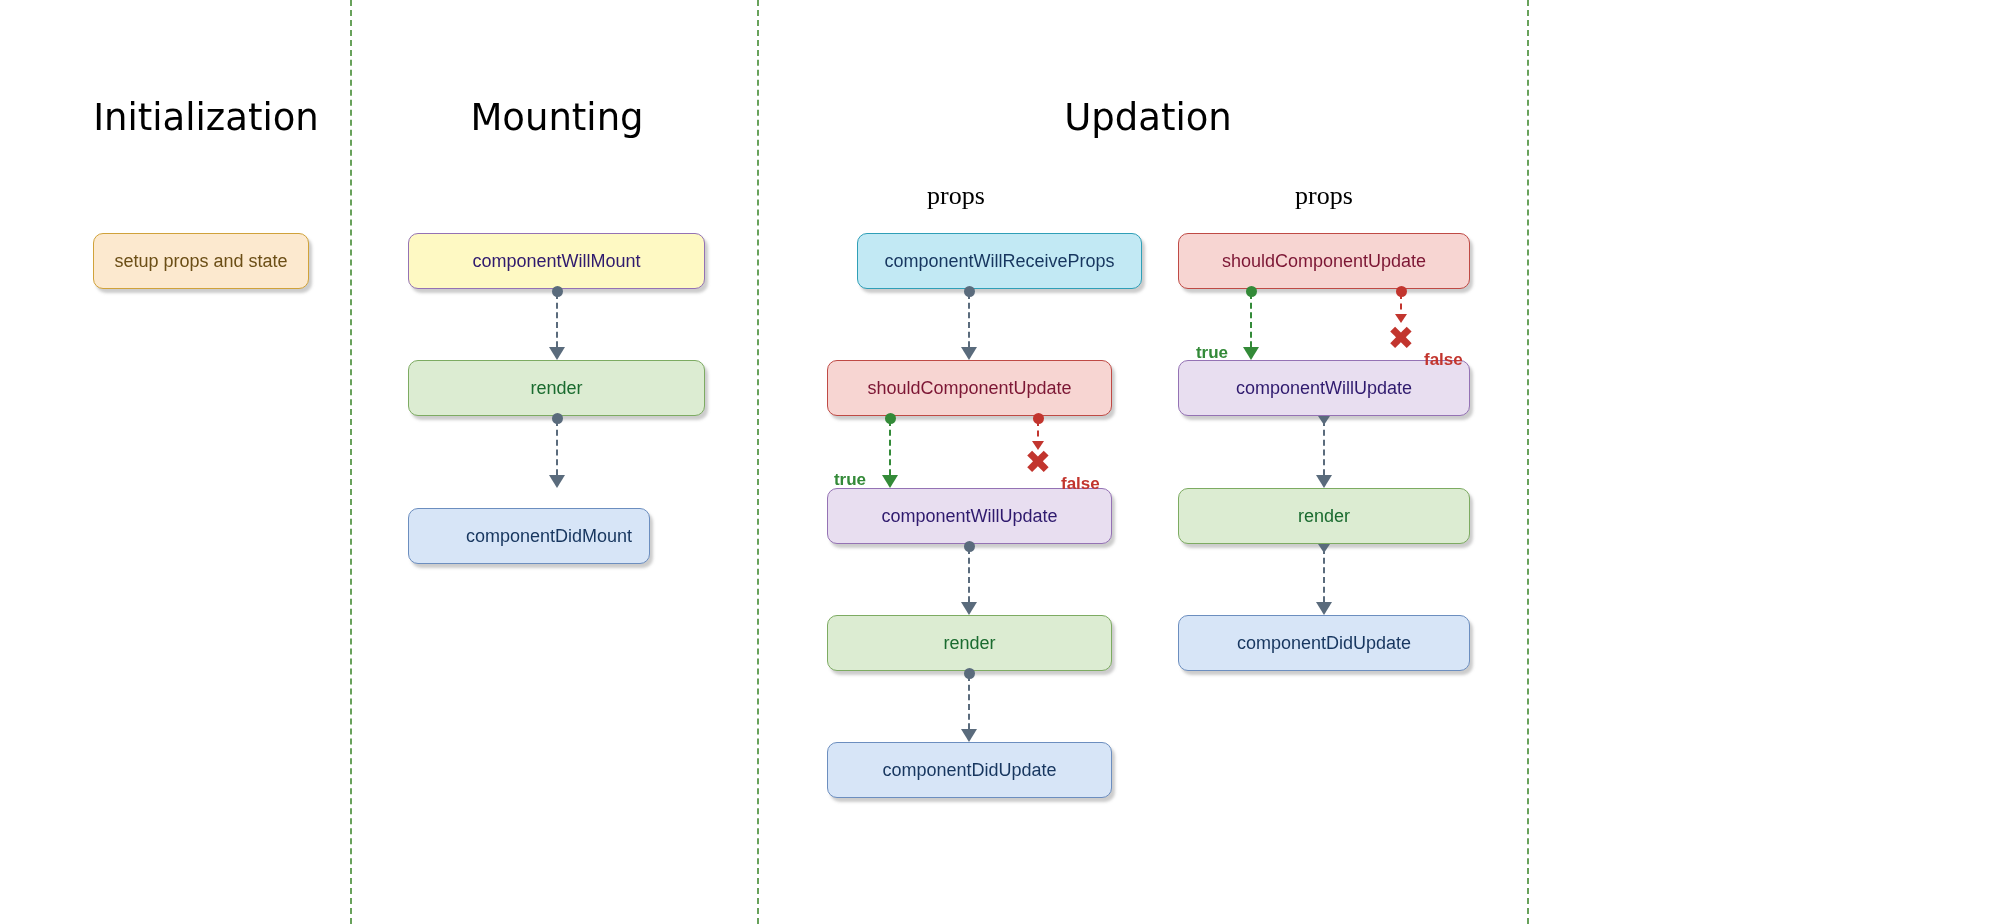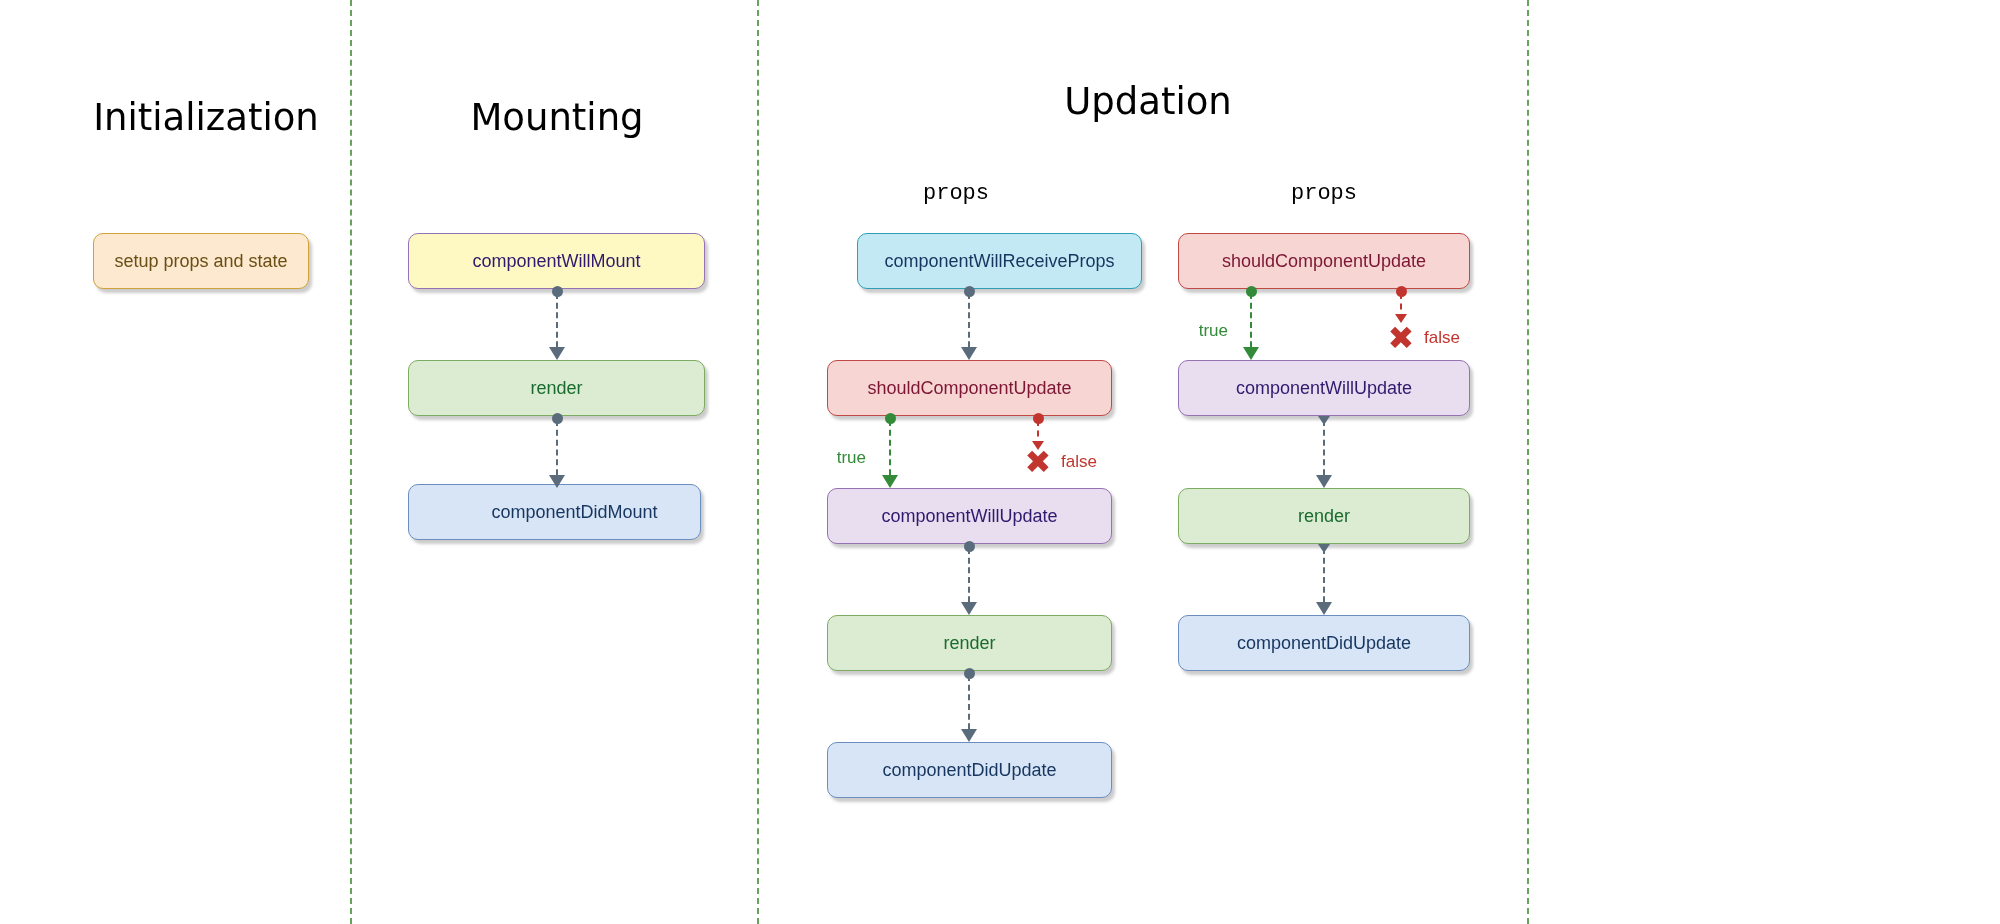--- a/index.html
+++ b/index.html
@@ -14,22 +14,22 @@
     position:absolute;top:0;height:924px;width:0;
     border-left:2px dashed var(--divider,#68a25b);
   }
   .sec-title{
     position:absolute;transform:translateX(-50%);
     font-family:"DejaVu Sans",sans-serif;
     font-size:37px;font-weight:500;color:#000;white-space:nowrap;
   }
   .col-title{
     position:absolute;transform:translateX(-50%);
-    font-family:Liberation Mono, monospace;
-    font-size:22px;font-weight:500;color:#000;white-space:nowrap;
+    font-family:Liberation Serif, serif;
+    font-size:26px;font-weight:500;color:#000;white-space:nowrap;
   }
   .node{
     position:absolute;height:56px;
     border:1.5px solid #888;border-radius:10px;
     display:flex;align-items:center;justify-content:center;
     font-size:18px;white-space:nowrap;
     box-shadow:3px 4px 3px rgba(110,110,110,0.35);
     box-sizing:border-box;
   }
   
@@ -60,47 +60,47 @@
   .varrow.red .head{
     border-left-width:6px;border-right-width:6px;border-top-width:9px;
     left:2px;border-top-color:var(--false-red,#c2352e);
   }
   .xmark{
     position:absolute;transform:translate(-50%,-50%);
     font-family:"DejaVu Sans",sans-serif;
     color:var(--false-red,#c2352e);font-size:32px;font-weight:bold;line-height:1;
   }
   .blabel{
-    position:absolute;font-size:17px;font-weight:400;white-space:nowrap;line-height:20px;
+    position:absolute;font-size:17px;font-weight:700;white-space:nowrap;line-height:20px;margin-top:22px;
   }
   .blabel.green{color:var(--true-green,#338a38);}
   .blabel.red{color:var(--false-red,#c2352e);}
   .blabel.alignr{text-align:right;}
 </style>
 </head>
 <body>
 
 <div id="canvas">
 
   <div class="divider" style="left:350px"></div>
   <div class="divider" style="left:757px"></div>
   <div class="divider" style="left:1527px"></div>
 
   <div class="sec-title" style="left:557px;top:96px">Mounting</div>
   <div class="sec-title" style="left:206px;top:96px">Initialization</div>
-  <div class="sec-title" style="left:1148px;top:80px">Updation</div>
+  <div class="sec-title" style="left:1148px;top:96px">Updation</div>
 
   <div class="col-title" style="left:956px;top:181px">props</div>
   <div class="col-title" style="left:1324px;top:181px">props</div>
 
   <div class="node" style="left: 93px; top: 233px; width: 216px; background: rgb(252, 233, 207); border-color: rgb(208, 162, 58); color: rgb(107, 78, 22);">setup props and state</div>
 
   <div class="node" style="left: 408px; top: 233px; width: 297px; background: #fef9c3; border-color: rgb(148, 114, 180); color: rgb(47, 26, 110);">componentWillMount</div>
   <div class="node" style="left: 408px; top: 360px; width: 297px; background: rgb(220, 236, 210); border-color: rgb(125, 171, 98); color: rgb(26, 107, 47);">render</div>
-  <div class="node" style="left: 408px; top: 484px; width: 293px; background: rgb(215, 229, 247); border-color: rgb(108, 142, 191); color: rgb(23, 54, 95); padding-left: 40px;">componentDidMount</div>
+  <div class="node" style="left: 408px; top: 508px; width: 242px; background: rgb(215, 229, 247); border-color: rgb(108, 142, 191); color: rgb(23, 54, 95); padding-left: 40px;">componentDidMount</div>
 
   <div class="varrow" style="left:557px;top:289px;height:71px">
     <i class="dot"></i>
     <i class="line"></i>
     <i class="head"></i>
   </div>
   <div class="varrow" style="left:557px;top:416px;height:72px">
     <i class="dot"></i>
     <i class="line"></i>
     <i class="head"></i>

